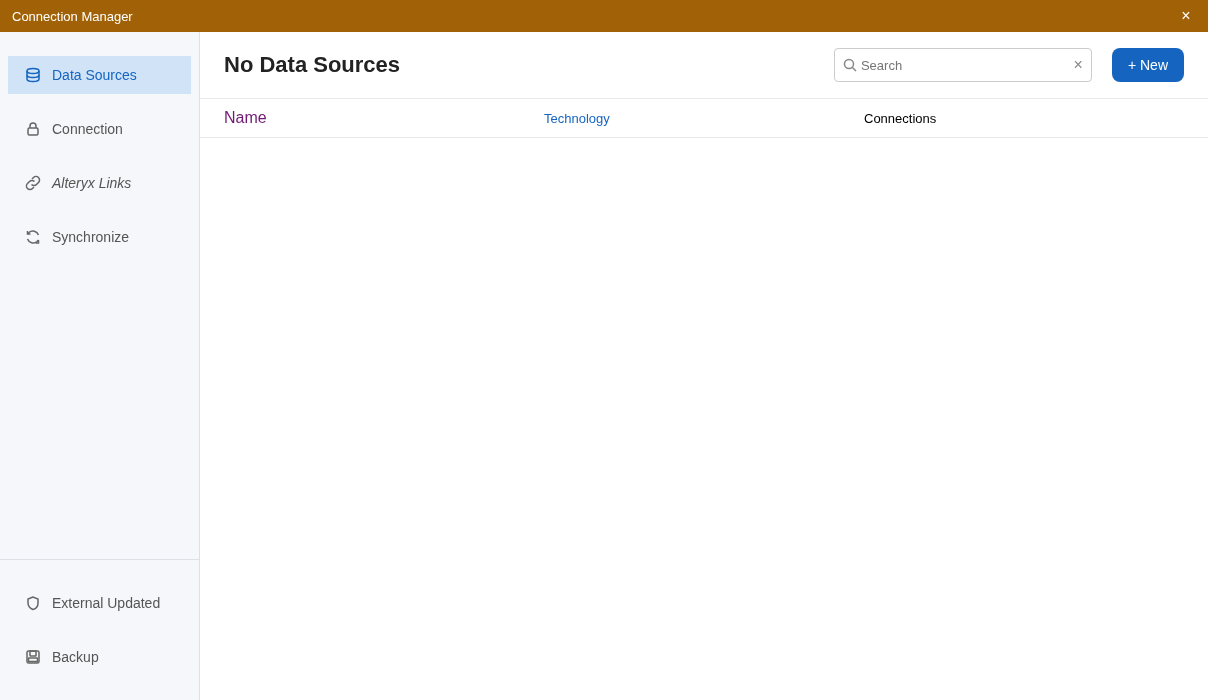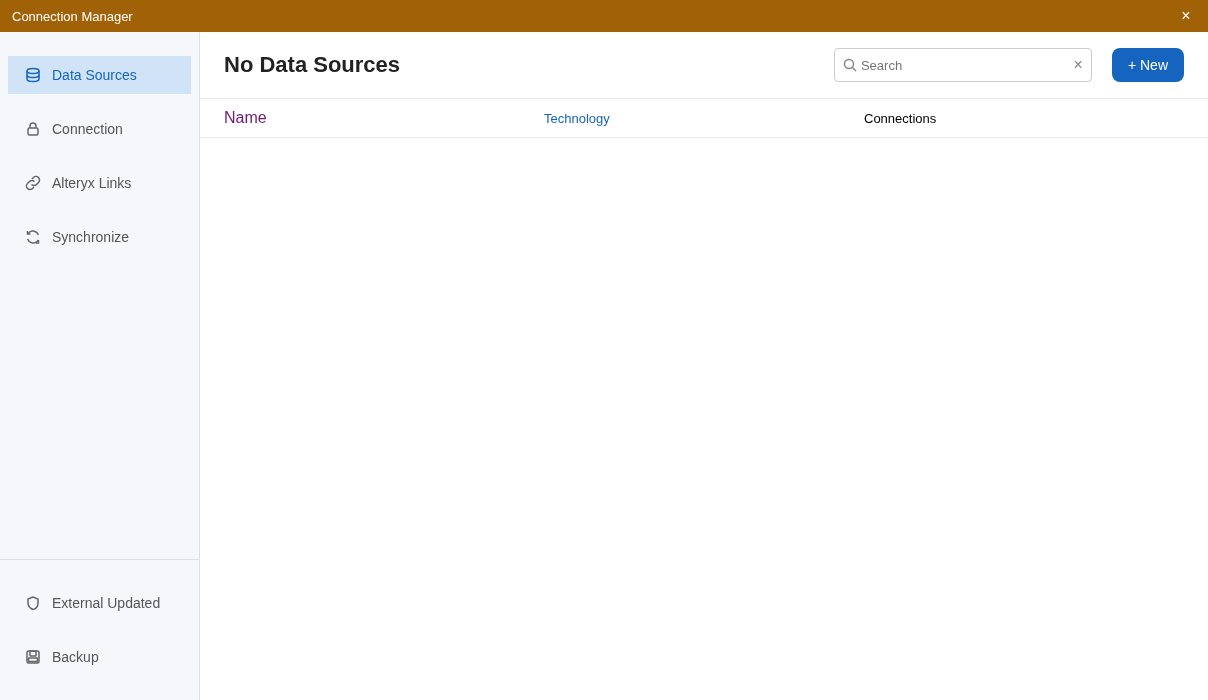--- a/index.html
+++ b/index.html
@@ -168,21 +168,21 @@
       <div class="sidebar-item">
         <span class="icon">
           <svg width="16" height="16" viewBox="0 0 16 16" fill="none" stroke-width="1.5">
             <rect x="3" y="7" width="10" height="7" rx="1.5"></rect>
             <path d="M5 7V5a3 3 0 016 0v2"></path>
           </svg>
         </span>
         <span>Connection</span>
       </div>
 
-      <div class="sidebar-item" style="margin-top:12px;">
+      <div class="sidebar-item" style="margin-top:12px;font-style:italic;">
         <span class="icon">
           <svg width="16" height="16" viewBox="0 0 16 16" fill="none" stroke-width="1.5">
             <path d="M6.5 9.5a3.5 3.5 0 005 0l2-2a3.5 3.5 0 00-5-5L7 4"></path>
             <path d="M9.5 6.5a3.5 3.5 0 00-5 0l-2 2a3.5 3.5 0 005 5L9 12"></path>
           </svg>
         </span>
         <span>Alteryx Links</span>
       </div>
 
       <div class="sidebar-item">

